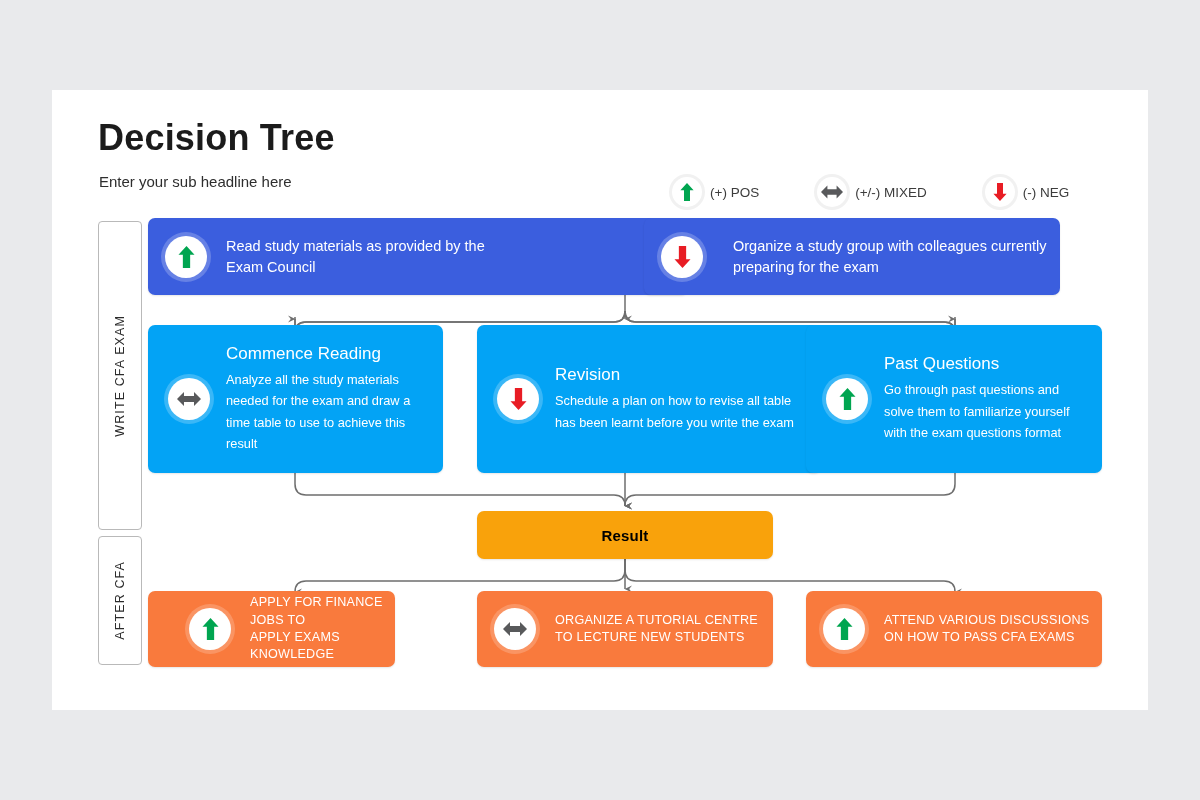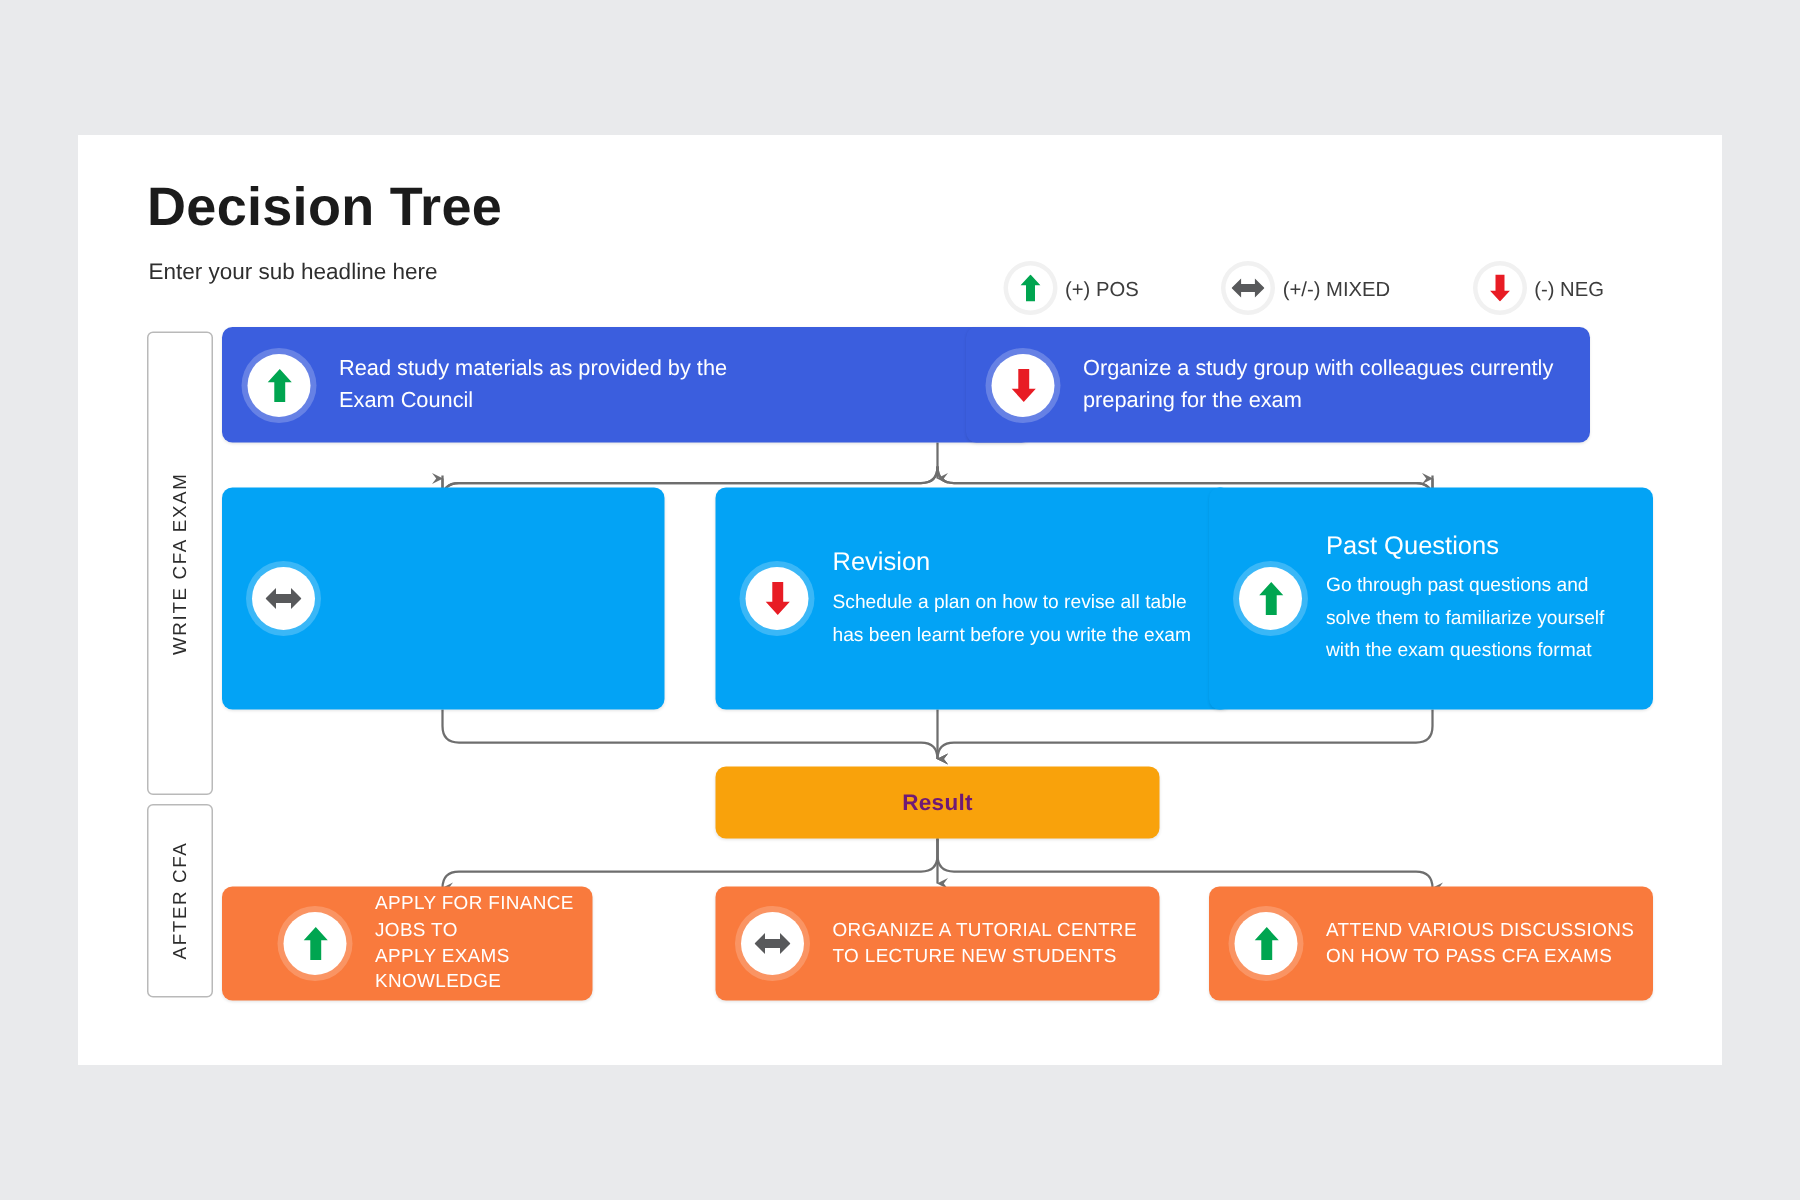--- a/index.html
+++ b/index.html
@@ -61,40 +61,40 @@
     background:#fff;flex:0 0 auto;
     display:flex;align-items:center;justify-content:center;
     margin-left:17px;
   }
   .badge.shadow-blue{box-shadow:0 0 0 4px rgba(255,255,255,.22);}
   .node-text{margin-left:19px;color:#fff;}
   
   .top-node{height:77px;background:#3b5ede;}
   .top-node .node-text{font-size:14.5px;line-height:1.42;}
   #node-read{left:96px;top:128px;width:540px;}
-  #node-group{left:592px;top:128px;width:416px;}
+  #node-group{left:592px;top:128px;width:416px;gap:11px;}
   
   .mid-node{
     height:148px;background:#03a3f5;
     align-items:center;
   }
   #node-commence{left:96px;top:235px;width:295px;}
   #node-revision{left:425px;top:235px;width:344px;}
   #node-past{left:754px;top:235px;width:296px;}
   .mid-title{font-size:17px;color:#fff;margin-bottom:5px;font-weight:400;}
   .mid-body{font-size:12.8px;color:#fff;line-height:1.68;}
   .mid-node .badge{margin-left:20px;}
   .mid-node .node-text{margin-left:16px;margin-right:10px;}
   
   #node-result{
     left:425px;top:421px;width:296px;height:48px;
     background:#f9a20b;justify-content:center;
   }
   #node-result .node-text{
-    margin:0;font-size:15px;font-weight:bold;color:#701a75;letter-spacing:.2px;
+    margin:0;font-size:15px;font-weight:bold;color:#000000;letter-spacing:.2px;
   }
   
   .bot-node{height:76px;background:#f97a3d;}
   #node-jobs{left:96px;top:501px;width:247px;padding-left:24px;}
   #node-tutorial{left:425px;top:501px;width:296px;}
   #node-attend{left:754px;top:501px;width:296px;}
   .bot-node .node-text{
     font-size:12.6px;line-height:1.38;letter-spacing:.25px;
   }
   .bot-node .badge{box-shadow:0 0 0 4px rgba(255,255,255,.20);}
@@ -198,20 +198,24 @@
       <div>preparing for the exam</div>
     </div>
   </div>
 
   <div class="node mid-node" id="node-commence">
     <span class="badge shadow-blue">
       <svg width="24" height="16" viewBox="0 0 22 14" aria-hidden="true">
         <path d="M0 7 L6.4 0.6 L6.4 4.3 L15.6 4.3 L15.6 0.6 L22 7 L15.6 13.4 L15.6 9.7 L6.4 9.7 L6.4 13.4 Z" fill="#58595b"></path>
       </svg>
     </span>
+    <div class="node-text">
+      <div class="mid-title">Commence Reading</div>
+      <div class="mid-body">Analyze all the study materials needed for the exam and draw a time table to use to achieve this result</div>
+    </div>
   </div>
 
   <div class="node mid-node" id="node-revision">
     <span class="badge shadow-blue">
       <svg width="17" height="22" viewBox="0 0 14 18" aria-hidden="true">
         <path d="M7 18 L13.6 10.8 L10 10.8 L10 0 L4 0 L4 10.8 L0.4 10.8 Z" fill="#e81c24"></path>
       </svg>
     </span>
     <div class="node-text">
       <div class="mid-title">Revision</div>

